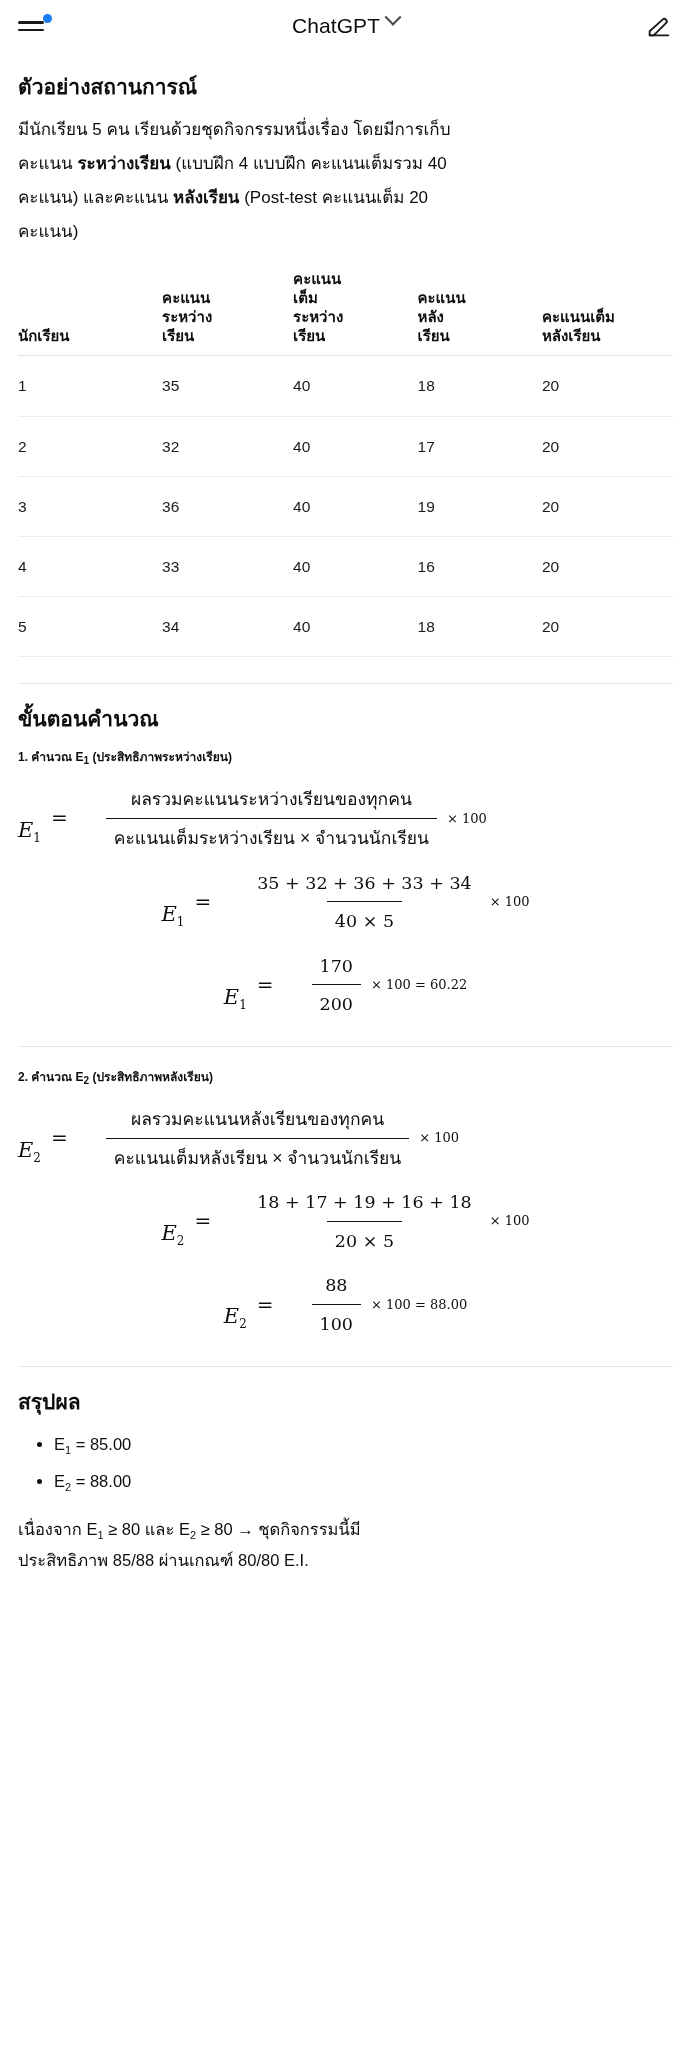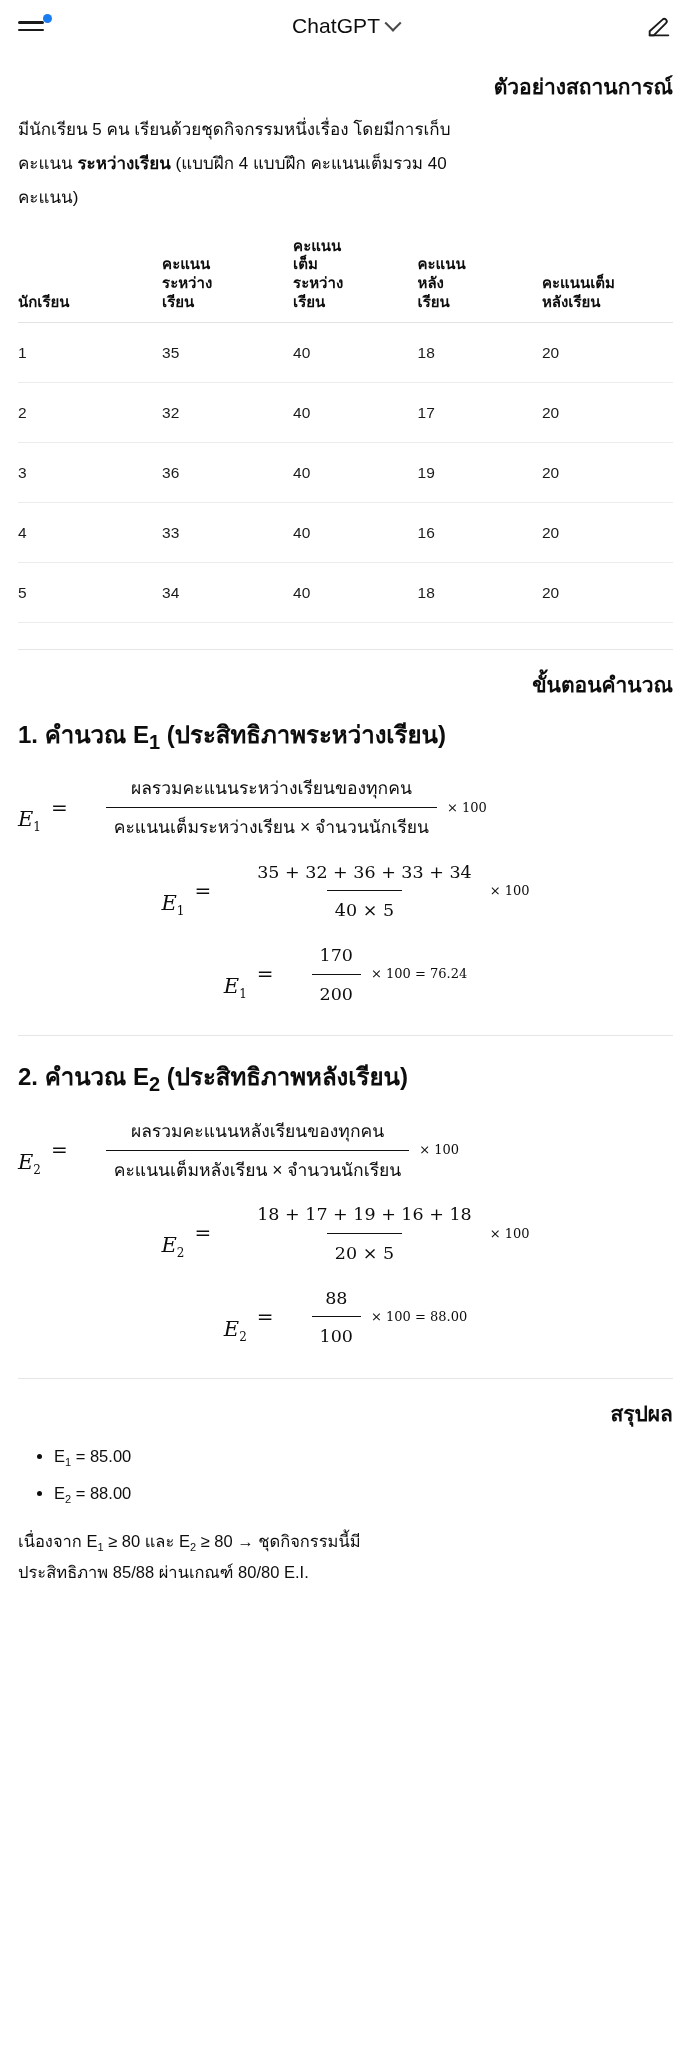--- a/index.html
+++ b/index.html
@@ -47,21 +47,21 @@
     top: 3px;
     width: 9px;
     height: 9px;
     border-radius: 50%;
     background: #1a7cf0;
   }
   .title-wrap {
     position: absolute;
     left: 0; right: 0;
     display: flex;
-    align-items: center;
+    align-items: flex-start;
     justify-content: center;
     gap: 7px;
     pointer-events: none;
   }
   .title-wrap .title {
     font-size: 21px;
     font-weight: 400;
     color: #0d0d0d;
     letter-spacing: .1px;
   }
@@ -77,24 +77,23 @@
   .content {
     padding: 6px 18px 40px 18px;
     font-size: 17px;
     line-height: 1.75;
   }
   h2.section {
     font-size: 21px;
     font-weight: 700;
     margin: 14px 0 14px 0;
     line-height: 1.4;
-    text-align: right;
   }
   h3.sub {
-    font-size: 24px;
+    font-size: 12px;
     font-weight: 700;
     margin: 3px 0 10px 0;
   }
   p.para { margin: 0 0 4px 0; }
   .b { font-weight: 700; }
 
   
   table.scores {
     width: 100%;
     border-collapse: collapse;
@@ -216,20 +215,23 @@
 
   <h2 class="section">ตัวอย่างสถานการณ์</h2>
 
   <p class="para">
     <span>มีนักเรียน 5 คน เรียนด้วยชุดกิจกรรมหนึ่งเรื่อง โดยมีการเก็บ</span>
   </p>
   <p class="para">
     <span>คะแนน </span><span class="b">ระหว่างเรียน</span><span> (แบบฝึก 4 แบบฝึก คะแนนเต็มรวม 40</span>
   </p>
   <p class="para">
+    <span>คะแนน) และคะแนน </span><span class="b">หลังเรียน</span><span> (Post-test คะแนนเต็ม 20</span>
+  </p>
+  <p class="para">
     <span>คะแนน)</span>
   </p>
 
   <table class="scores">
     <colgroup>
         <col class="c1">
         <col class="c2">
         <col class="c3">
         <col class="c4">
         <col class="c5">
@@ -310,21 +312,21 @@
     <span class="tail">× 100</span>
   </div>
 
   <div class="math">
     <span class="lhs"><span>E</span><sub>1</sub></span>
     <span class="eq">=</span>
     <span class="frac num-serif">
       <span class="num">170</span>
       <span class="den">200</span>
     </span>
-    <span class="tail">× 100 = 76.24</span>
+    <span class="tail">× 100 = 60.22</span>
   </div>
 
   <hr class="rule">
 
   <h3 class="sub">
     <span>2. คำนวณ E</span><sub>2</sub><span> (ประสิทธิภาพหลังเรียน)</span>
   </h3>
 
   <div class="math left">
     <span class="lhs"><span>E</span><sub>2</sub></span>

